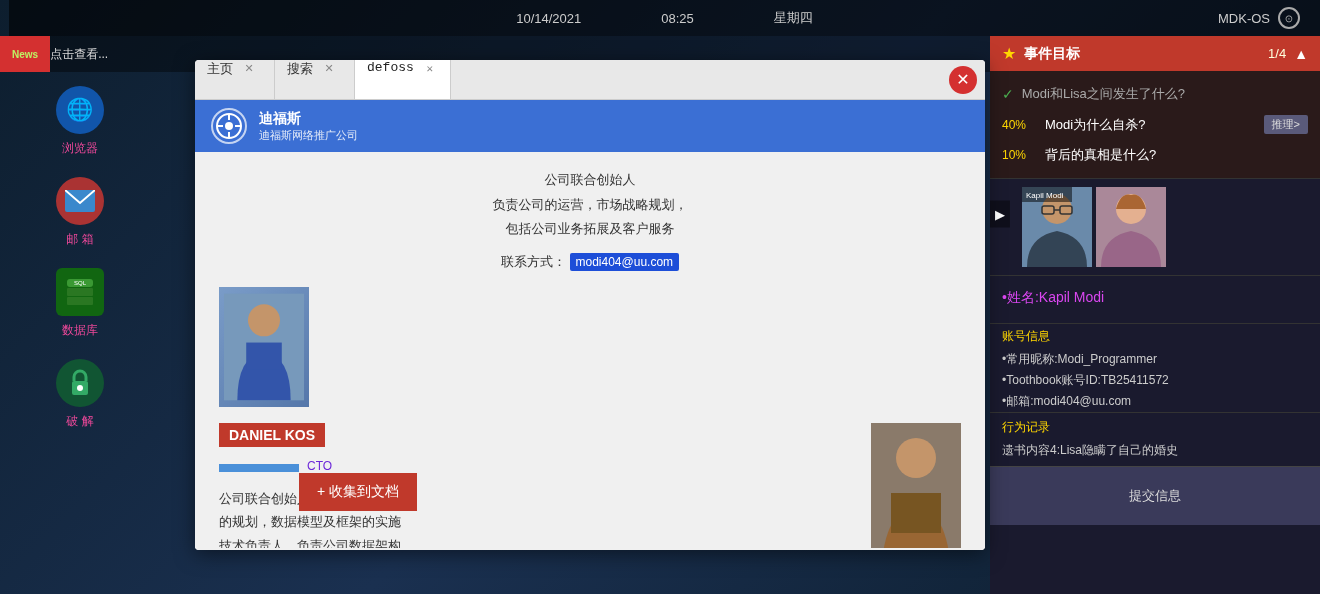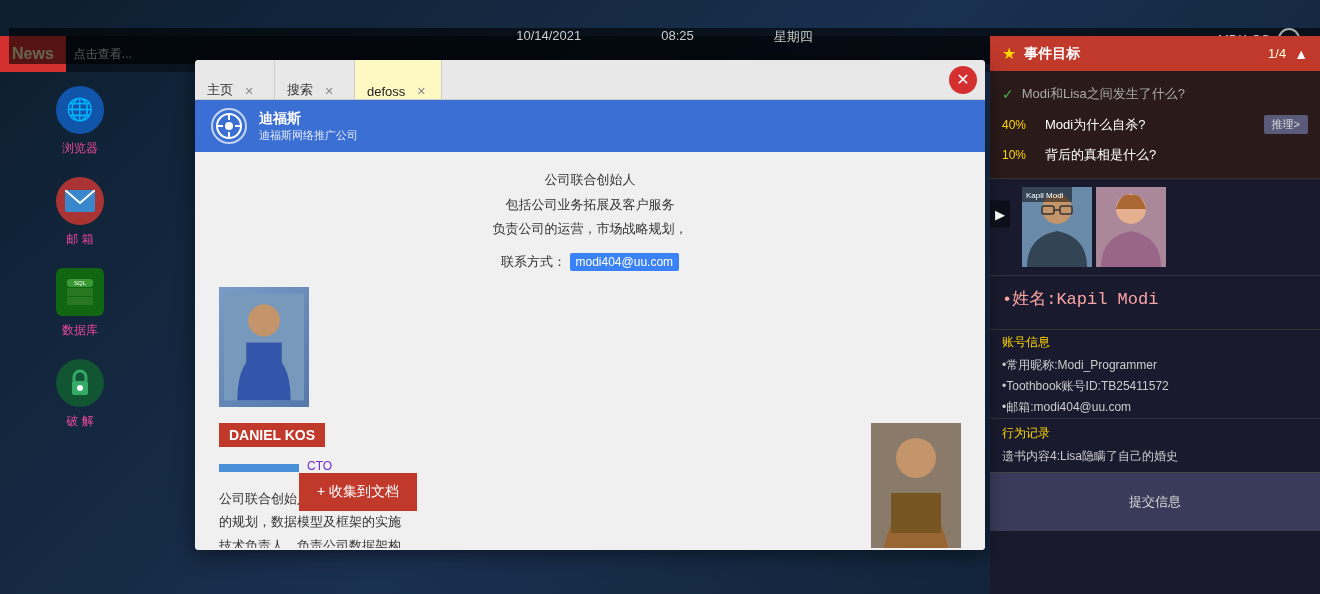--- a/index.html
+++ b/index.html
@@ -19,27 +19,26 @@
       background: linear-gradient(135deg, #0d1e2e 0%, #1a3050 50%, #0d1e2e 100%);
     }
 
     
     .topbar {
       position: absolute;
       top: 0; left: 9px; right: 0;
       height: 36px;
       background: rgba(0,0,0,0.6);
       display: flex;
-      align-items: flex-start;
+      align-items: center;
       justify-content: center;
       color: #ccc;
       font-size: 13px;
       gap: 80px;
       z-index: 10;
-      margin-top: 28px;
     }
     .topbar-right {
       position: absolute;
       right: 20px;
       display: flex;
       align-items: center;
       gap: 8px;
     }
     .topbar-right .os-logo {
       width: 22px; height: 22px;
@@ -66,32 +65,32 @@
       position: absolute;
       top: 36px; left: 0; right: 0;
       height: 36px;
       background: rgba(0,0,0,0.4);
       display: flex;
       align-items: center;
       z-index: 5;
     }
     .news-tag {
       background: #d43030;
-      color: #fef9c3;
-      font-size: 16px;
+      color: #bef264;
+      font-size: 10px;
       font-weight: bold;
       padding: 4px 12px;
       height: 100%;
       display: flex;
       align-items: center;
     }
     .news-text {
       color: #ddd;
       font-size: 12px;
-      padding-left: 8px;
+      padding-left: 0;
     }
 
     .desktop-icon {
       display: flex;
       flex-direction: column;
       align-items: center;
       gap: 6px;
       cursor: pointer;
       color: white;
     }
@@ -123,32 +122,33 @@
     
     .browser-topbar {
       background: #e8e8e8;
       display: flex;
       align-items: stretch;
       height: 40px;
       border-bottom: 1px solid #ccc;
     }
     .browser-tab {
       display: flex;
-      align-items: flex-end;
+      align-items: flex-start;
       padding: 0 12px;
       gap: 8px;
       font-size: 13px;
       color: #333;
       border-right: 1px solid #ccc;
       cursor: pointer;
       min-width: 80px;
     }
     .browser-tab.active {
-      background: #fef9c3;
+      background: #ffffff;
       color: #222;
+      font-family: Liberation Mono, monospace;
     }
     .tab-close {
       font-size: 11px;
       color: #888;
       cursor: pointer;
       display: flex; align-items: center; justify-content: center;
       width: 16px; height: 16px;
       border-radius: 50%;
     }
 
@@ -247,21 +247,21 @@
       margin-bottom: 8px;
     }
 
     .contact-line {
       font-size: 13px;
       color: #333;
       margin-top: 8px;
     }
 
     .email-highlight {
-      background: #3b82f6;
+      background: #1d4ed8;
       color: white;
       padding: 2px 6px;
       font-size: 12px;
       border-radius: 2px;
     }
     .collect-btn {
       background: #c0392b;
       color: white;
       padding: 8px 16px;
       font-size: 14px;
@@ -374,24 +374,23 @@
     }
 
     
     .char-info {
       padding: 8px 12px;
       font-size: 12px;
       color: #ccc;
       line-height: 1.9;
     }
     .char-name {
-      font-size: 17px;
-      color: #fca5a5;
+      font-size: 14px;
+      color: #d946ef;
       margin-bottom: 4px;
-      font-family: Liberation Mono, monospace;
     }
     .section-title {
       color: #ffd700;
       font-size: 12px;
       padding: 4px 12px;
       border-top: 1px solid #333;
     }
     .info-item {
       padding: 2px 12px;
       font-size: 12px;
@@ -535,22 +534,22 @@
       <div class="company-name-block">
         <span class="company-name-main">迪福斯</span>
         <span class="company-name-sub">迪福斯网络推广公司</span>
       </div>
     </div>
 
     <div class="content-area">
 
       <div style="text-align:center; color:#333; font-size:13px; margin-bottom:12px; line-height:1.9;">
         <div>公司联合创始人</div>
+        <div>负责公司的运营，市场战略规划，</div>
         <div>包括公司业务拓展及客户服务</div>
-        <div>负责公司的运营，市场战略规划，</div>
         <div class="contact-line">
           <span>联系方式：</span>
           <span class="email-highlight">modi404@uu.com</span>
         </div>
       </div>
 
       <div style="display:flex; gap:20px; margin-bottom:16px; position:relative;">
         <div class="person-photo">
           <svg width="90" height="120" viewBox="0 0 90 120">
             <rect width="90" height="120" fill="#7799bb"></rect>

